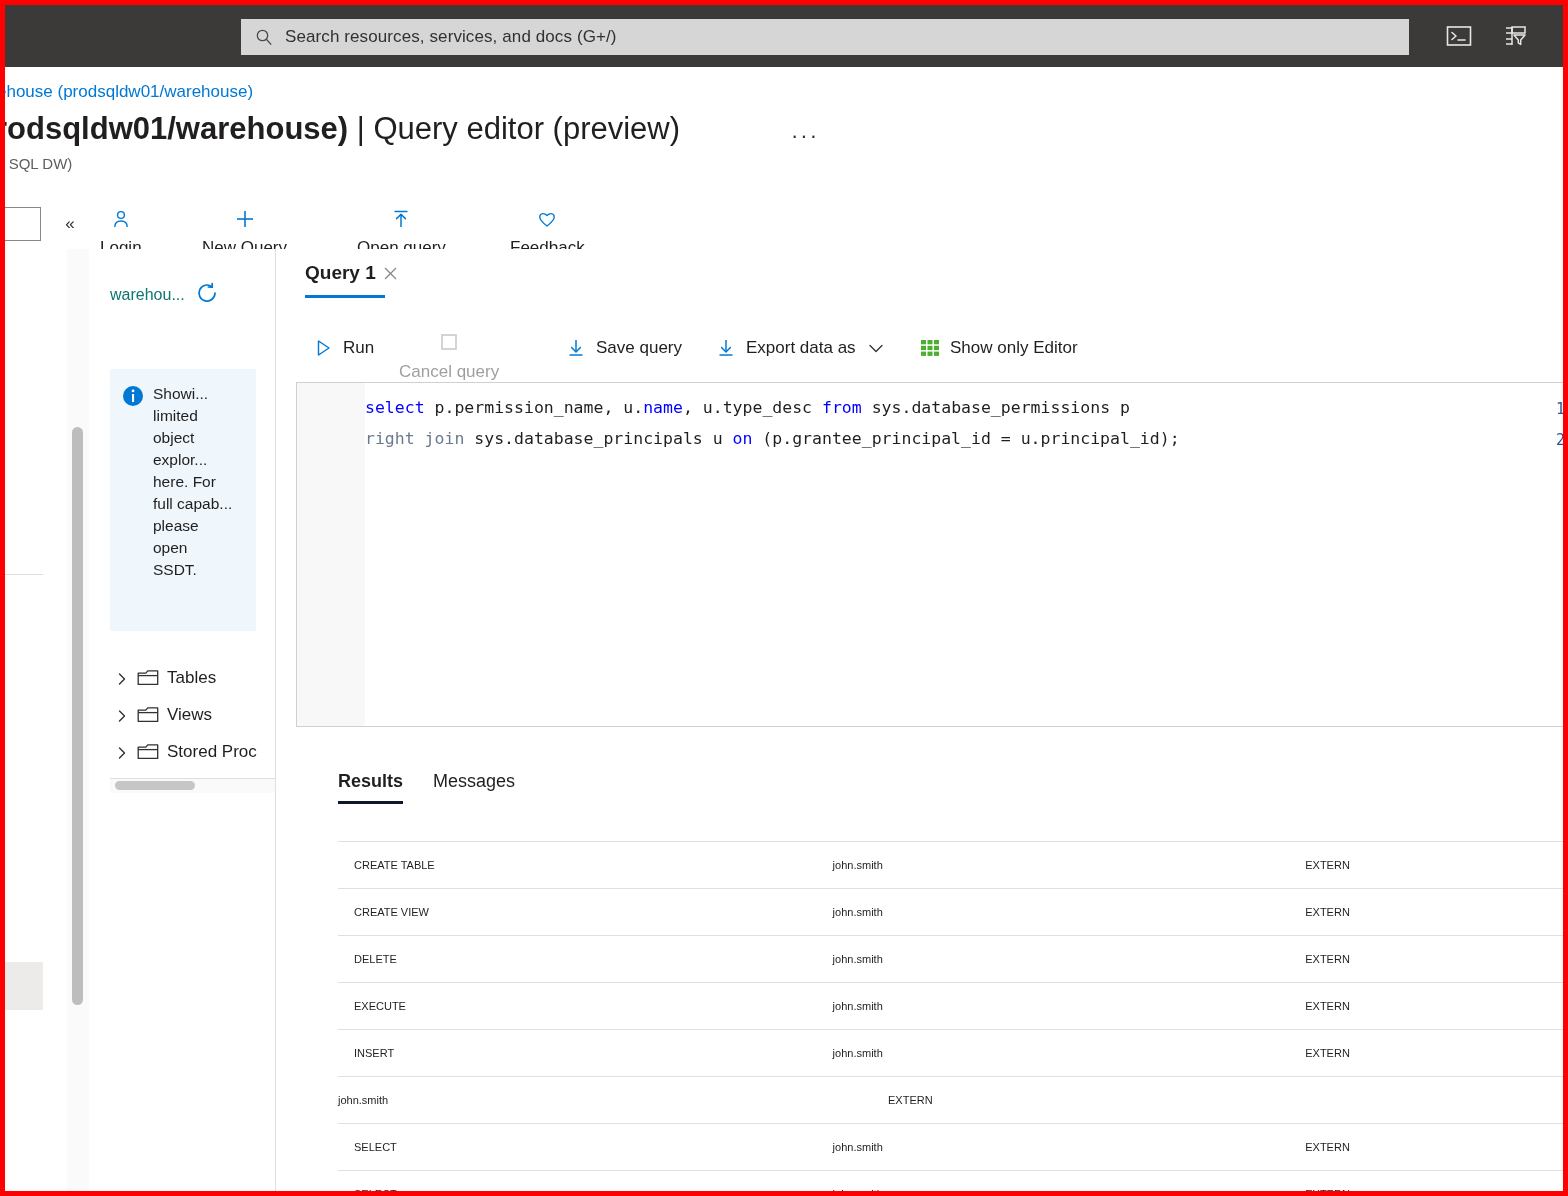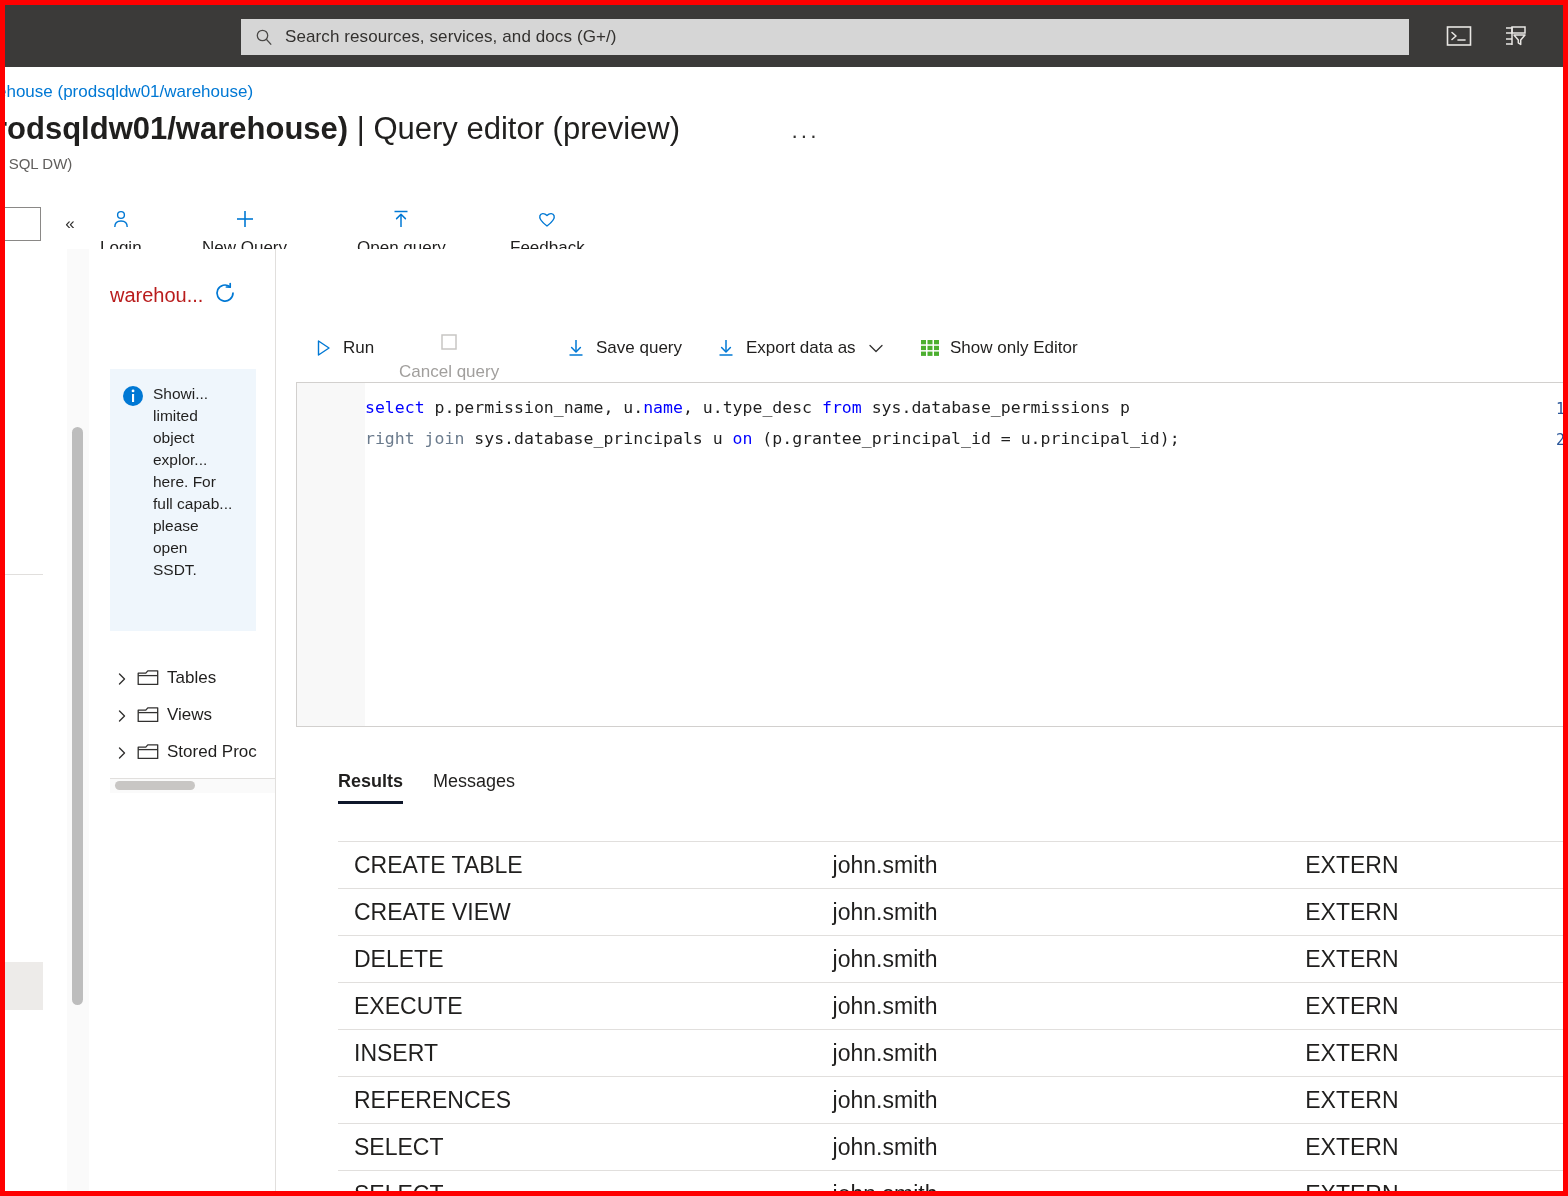--- a/index.html
+++ b/index.html
@@ -207,22 +207,22 @@
     overflow: hidden;
   }
   #oe-header {
     position: absolute;
     left: 21px; top: 34px;
     display: flex;
     align-items: center;
     gap: 10px;
   }
   #oe-db-name {
-    font-size: 20px;
-    color: #b91c1c;
+    font-size: 16px;
+    color: #0f766e;
     white-space: nowrap;
   }
   #oe-refresh-button {
     width: 24px; height: 24px;
     display: flex; align-items: center; justify-content: center;
   }
   #oe-info-box {
     position: absolute;
     left: 21px; top: 120px;
     width: 146px;
@@ -395,21 +395,21 @@
   #results-table {
     position: absolute;
     left: 62px; top: 92px;
     width: 1225px;
   }
   .rt-row {
     display: flex;
     align-items: center;
     height: 46px;
     border-top: 1px solid #e1dfdd;
-    font-size: 23px;
+    font-size: 11px;
     color: #201f1e;
   }
   .rt-c0 { width: 573px; padding-left: 16px; box-sizing: border-box; }
   .rt-c1 { width: 550px; }
   .rt-c2 { width: 300px; white-space: nowrap; }
 </style>
 </head>
 <body>
 
 <div id="azure-topbar">
@@ -585,20 +585,32 @@
   <div id="editor-collapse-chevron">
     <span>
       <svg viewBox="0 0 22 24" width="22" height="24">
           <path d="M14 5 L7 12 L14 19" fill="none" stroke="#00b7f1" stroke-width="2.4" stroke-linecap="round" stroke-linejoin="round"></path>
         </svg>
     </span>
   </div>
 
   <div id="query-area">
 
+    <div id="query-tabstrip">
+      <div id="query-tab-1">
+        <span class="tab-label">Query 1</span>
+        <span id="query-tab-close">
+          <svg viewBox="0 0 17 17" width="17" height="17">
+              <line x1="3" y1="3" x2="14" y2="14" stroke="#8a8886" stroke-width="1.3"></line>
+              <line x1="14" y1="3" x2="3" y2="14" stroke="#8a8886" stroke-width="1.3"></line>
+            </svg>
+        </span>
+      </div>
+      <div id="query-tab-underline"></div>
+    </div>
 
     <div id="editor-toolbar">
       <div class="etb-item" id="etb-run">
         <span class="ei">
           <svg viewBox="0 0 20 20" width="20" height="20">
               <path d="M5.5 3 L16 10 L5.5 17 Z" fill="none" stroke="#0078d4" stroke-width="1.4" stroke-linejoin="round"></path>
             </svg>
         </span>
         <span>Run</span>
       </div>
@@ -693,21 +705,20 @@
           <div class="rt-c0">EXECUTE</div>
           <div class="rt-c1">john.smith</div>
           <div class="rt-c2">EXTERN</div>
         </div>
         <div class="rt-row">
           <div class="rt-c0">INSERT</div>
           <div class="rt-c1">john.smith</div>
           <div class="rt-c2">EXTERN</div>
         </div>
         <div class="rt-row">
-          <div class="rt-c0">REFERENCES</div>
           <div class="rt-c1">john.smith</div>
           <div class="rt-c2">EXTERN</div>
         </div>
         <div class="rt-row">
           <div class="rt-c0">SELECT</div>
           <div class="rt-c1">john.smith</div>
           <div class="rt-c2">EXTERN</div>
         </div>
         <div class="rt-row">
           <div class="rt-c0">SELECT</div>

